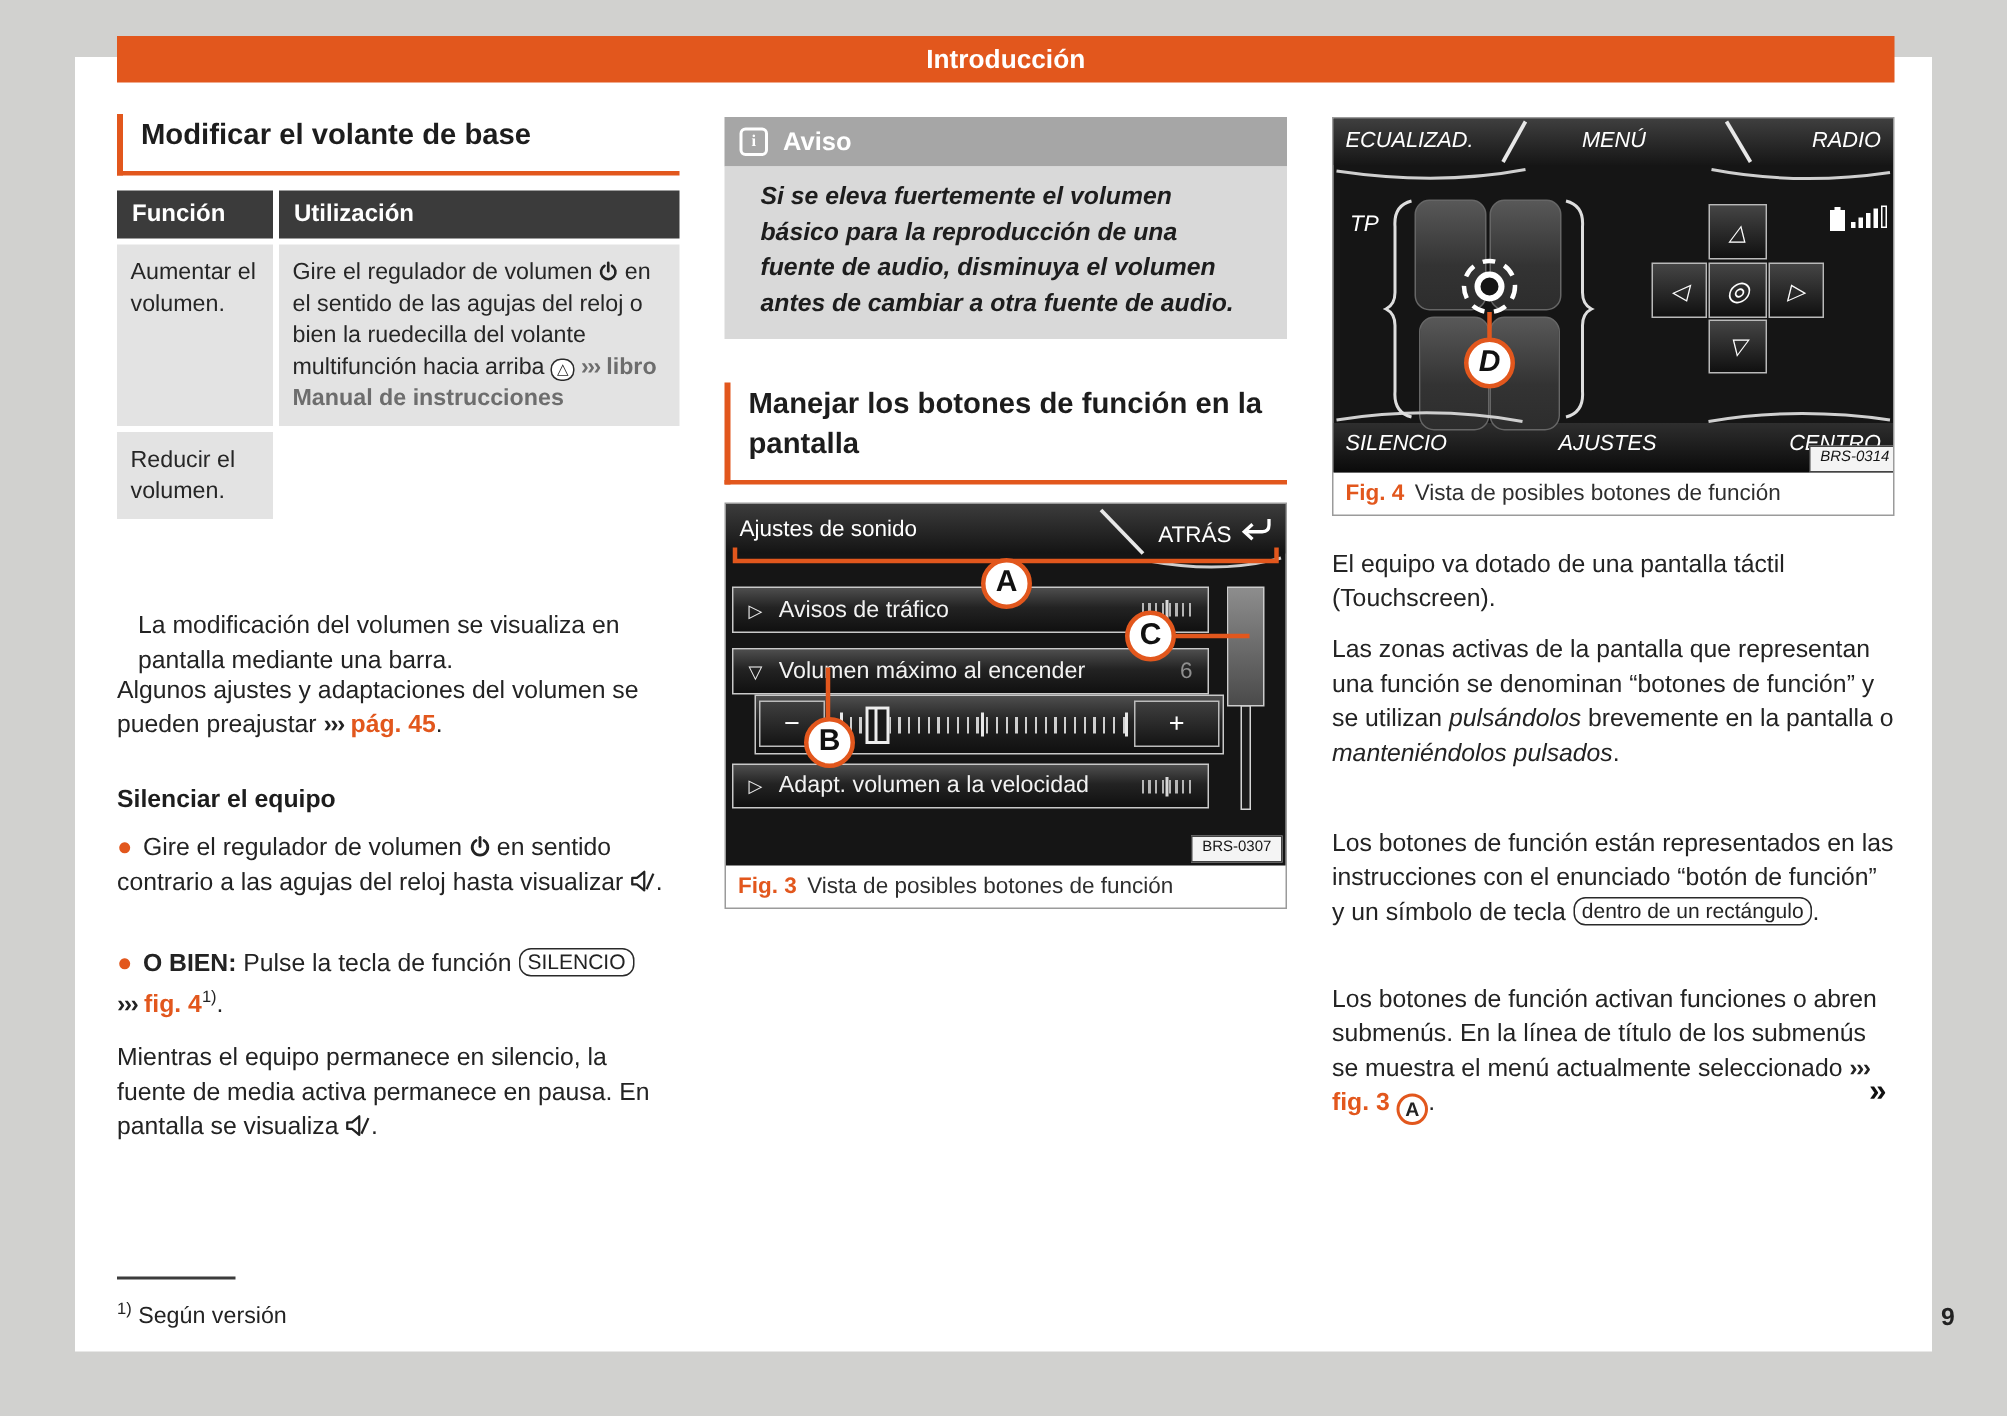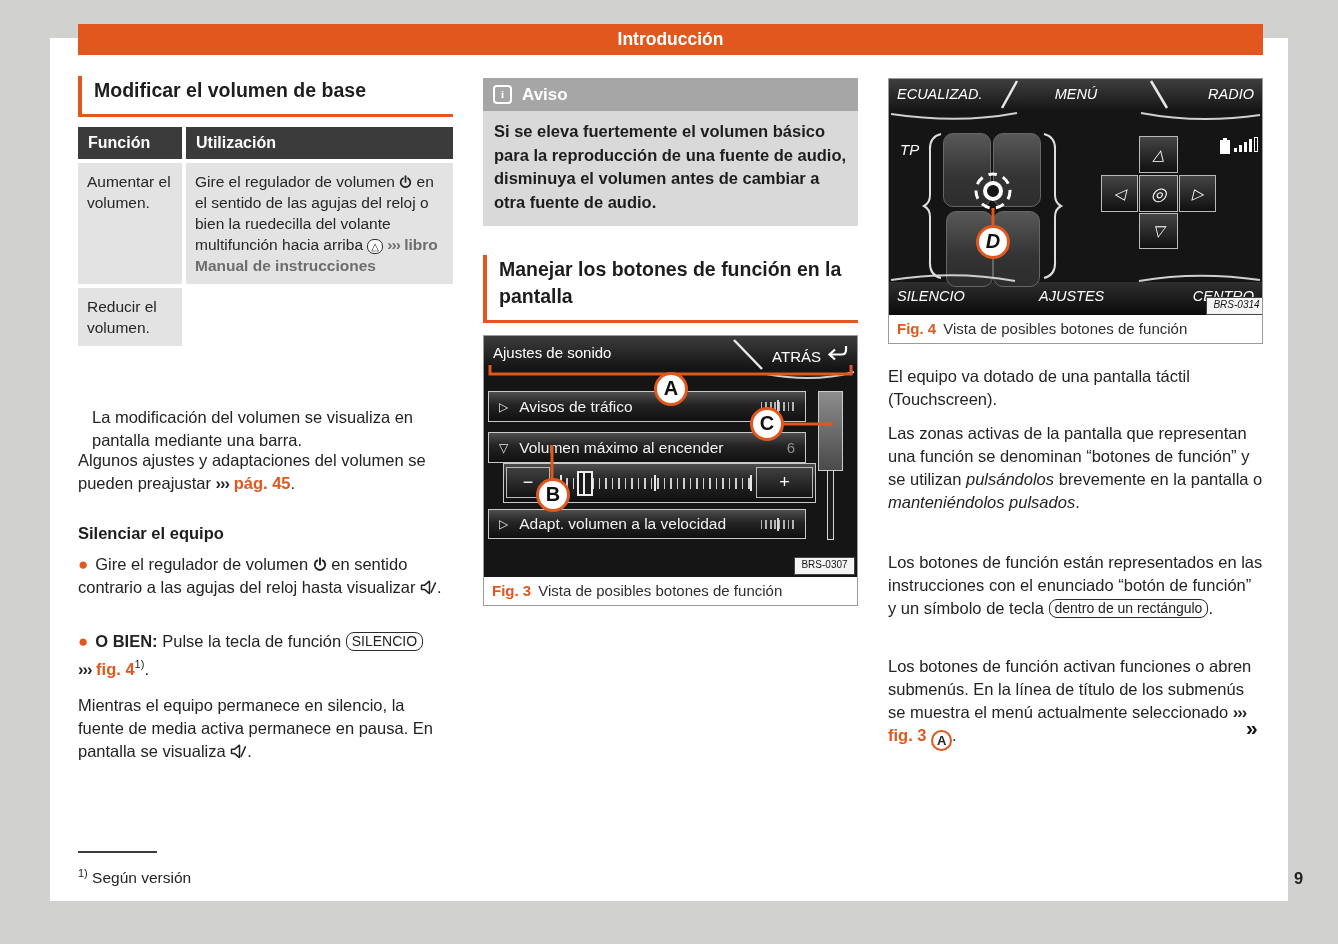--- a/index.html
+++ b/index.html
@@ -29,21 +29,21 @@
   .key-tri{padding:1px 3px;font-size:10px;border-radius:7px;line-height:11px;vertical-align:0px;}
   .bullet{color:var(--orange);font-size:17px;margin-right:7px;}
   .inl-icon{vertical-align:-2px;}
   sup{font-size:11px;}
   
   .notice{position:absolute;width:375px;}
   .notice-head{background:#a6a6a6;color:#fff;height:33px;display:flex;align-items:center;padding:0 10px;gap:10px;
     font-weight:bold;font-size:17px;box-sizing:border-box;}
   .notice-icon{width:15px;height:15px;border:2px solid #fff;border-radius:4px;font-size:11px;line-height:15px;
     text-align:center;font-weight:bold;font-family:"Liberation Serif",serif;}
-  .notice-body{background:#d9d9d9;padding:9px 11px 12px;font-weight:bold;font-size:16.5px;line-height:23.5px;color:#1d1d1d;}
+  .notice-body{background:#d9d9d9;padding:9px 24px 12px;font-weight:bold;font-size:16.5px;line-height:23.5px;color:#1d1d1d;font-style:italic;}
   
   .figure{position:absolute;border:1px solid #9b9b9b;background:#fff;width:375px;box-sizing:border-box;}
   .screen{position:relative;background:#151515;overflow:hidden;}
   .fig-caption{padding:5px 8px 6px;font-size:15px;color:#2e2e2e;}
   .fig-label{color:var(--orange);font-weight:bold;margin-right:7px;}
   .scr-bar{position:absolute;left:0;right:0;z-index:0;}
   .scr-text{position:absolute;color:#fff;font-size:14.5px;z-index:2;white-space:nowrap;}
   .scr-row{position:absolute;box-sizing:border-box;border:1px solid #c9c9c9;z-index:1;
     background:linear-gradient(#4e4e4e,#232323 45%,#101010);color:#f2f2f2;font-size:15.5px;
     display:flex;align-items:center;padding:0 10px;gap:11px;}
@@ -85,21 +85,21 @@
 </style>
 </head>
 <body>
 
 <div class="page"></div>
 <div class="header-bar">
   <span>Introducción</span>
 </div>
 
 <div class="col-title" style="left:78px;top:76px;">
-  <span>Modificar el volumen de base</span>
+  <span>Modificar el volante de base</span>
 </div>
 
 <div class="vtable" style="left:78px;top:127px;">
   <div class="vth">Función</div>
   <div class="vth">Utilización</div>
   <div class="vtd">Aumentar el volumen.</div>
   <div class="vtd">
     <span>Gire el regulador de volumen </span><svg class="inl-icon" width="13" height="14" viewBox="0 0 14 15">
         <path d="M7 1.2 V7.4" stroke="#222" stroke-width="1.9" fill="none" stroke-linecap="round"></path>
         <path d="M4.3 3.4 A5.2 5.2 0 1 0 9.7 3.4" stroke="#222" stroke-width="1.9" fill="none" stroke-linecap="round"></path>

